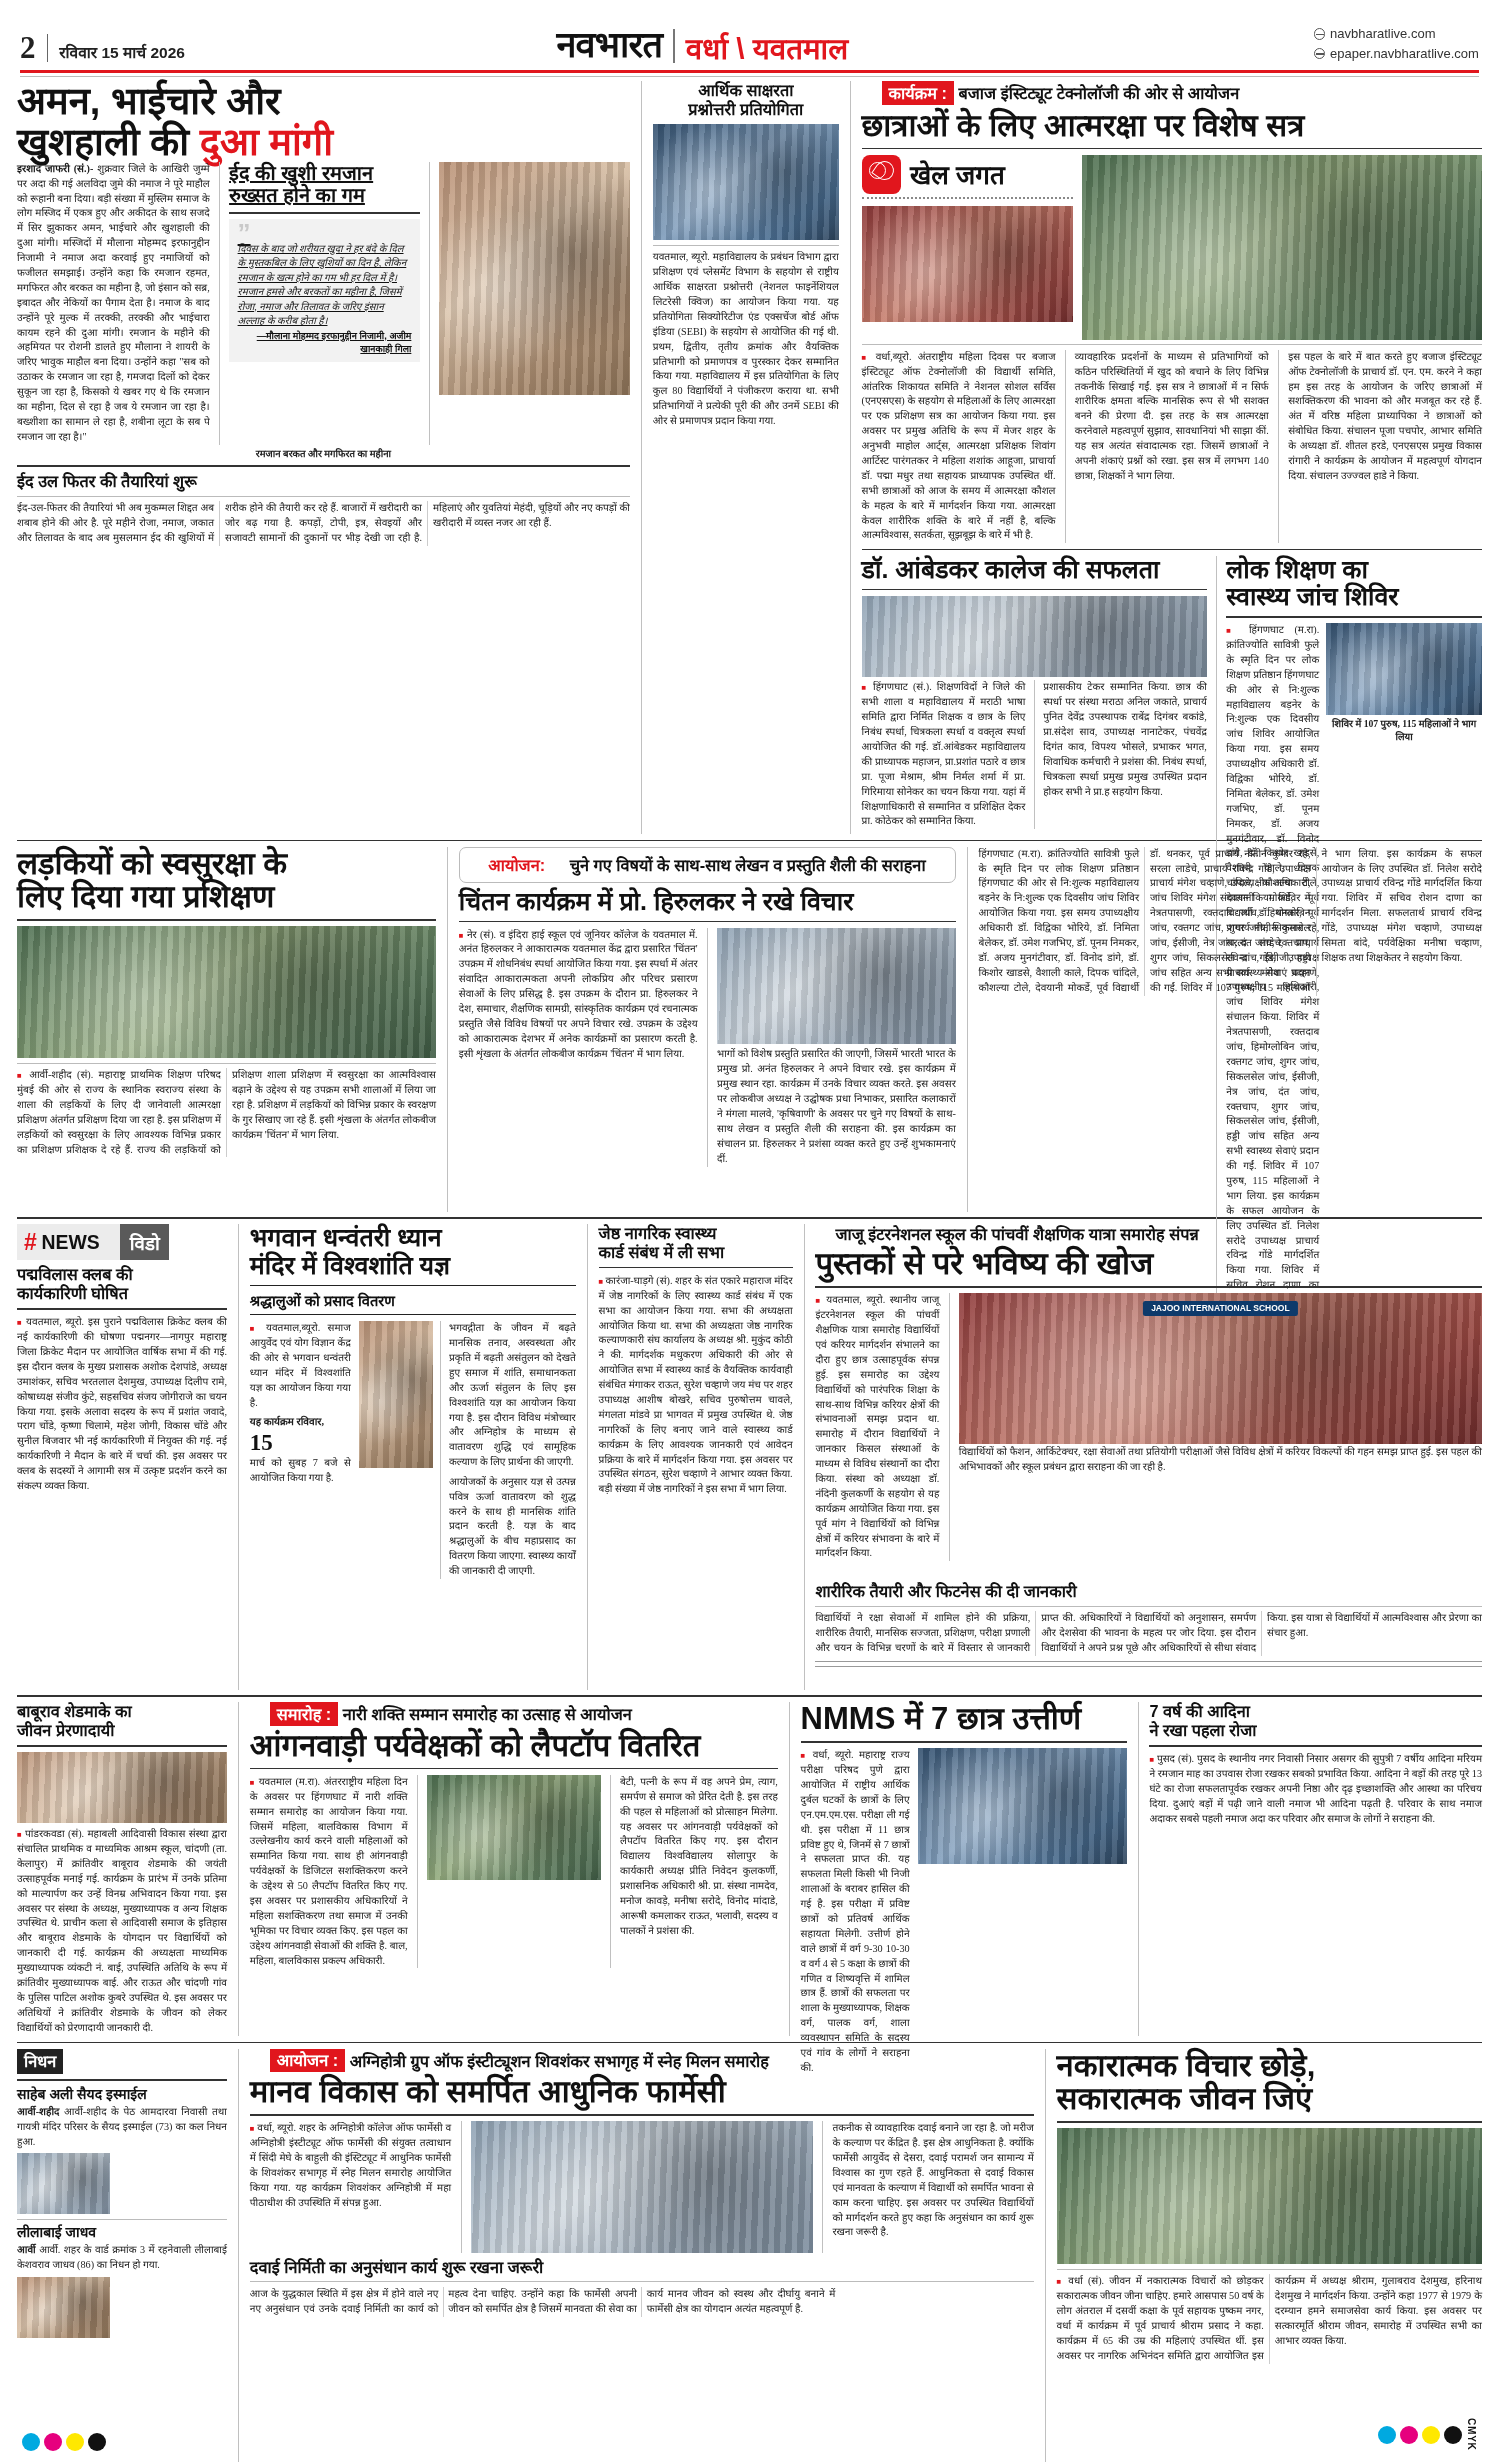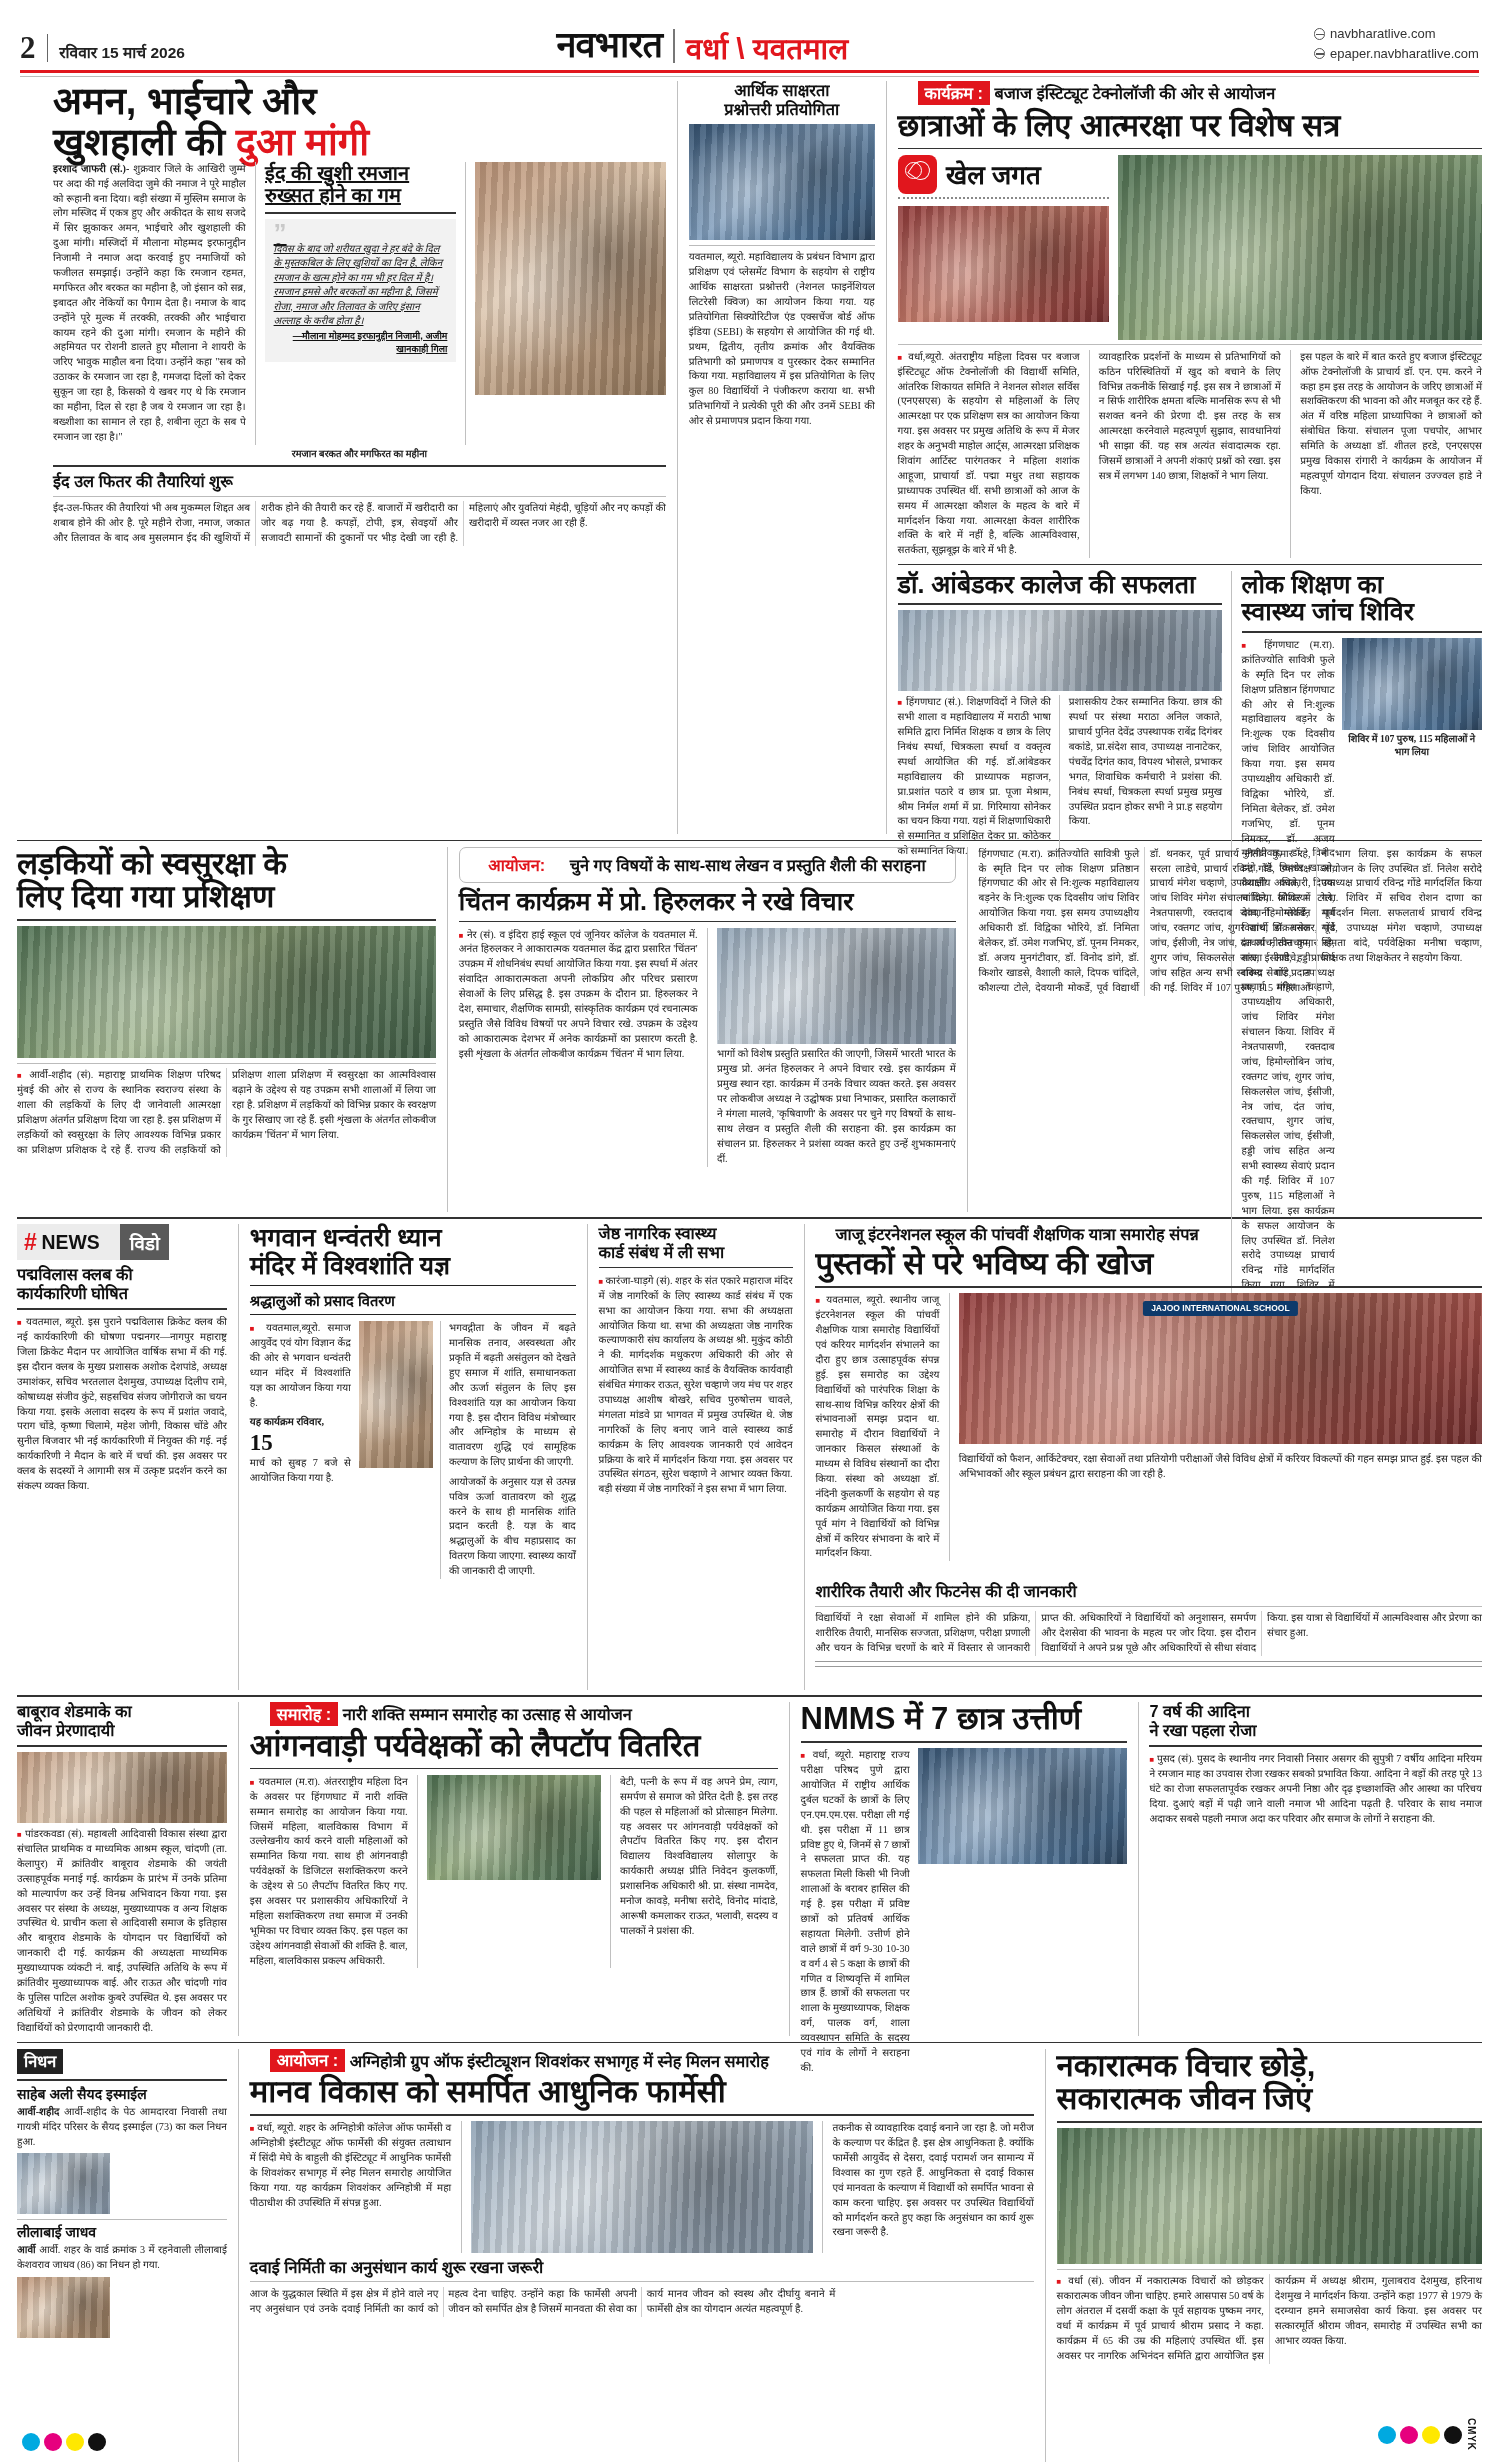--- a/index.html
+++ b/index.html
@@ -141,21 +141,21 @@
         </div>
       <div class="mh-url">
           <span class="globe"></span>
         <span>epaper.navbharatlive.com</span>
         </div>
     </div>
   </div>
   <div class="rule-red"></div>
   <div class="rule-thin"></div>
 
-  <div class="row" style="height:753px;margin-left:36px;">
+  <div class="row" style="height:753px;">
 
     <div style="width:613px;">
       <div class="hl-xxl">अमन, भाईचारे और</div>
       <div class="hl-xxl">
         <span>खुशहाली की </span><span class="kicker-red">दुआ मांगी</span>
       </div>
 
       <div class="row" style="gap:9.3px;">
         <div style="width:196px;">
           <div class="body-txt">
@@ -352,21 +352,21 @@
       <div class="deck">जाजू इंटरनेशनल स्कूल की पांचवीं शैक्षणिक यात्रा समारोह संपन्न</div>
       <div class="hl-xl" style="margin-top:3.1px;">पुस्तकों से परे भविष्य की खोज</div>
       <div class="hr-dark"></div>
       <div class="row" style="gap:9.3px;">
         <div style="width:124px;" class="body-txt sq">यवतमाल, ब्यूरो. स्थानीय जाजू इंटरनेशनल स्कूल की पांचवीं शैक्षणिक यात्रा समारोह विद्यार्थियों एवं करियर मार्गदर्शन संभालने का दौरा हुए छात्र उत्साहपूर्वक संपन्न हुई. इस समारोह का उद्देश्य विद्यार्थियों को पारंपरिक शिक्षा के साथ-साथ विभिन्न करियर क्षेत्रों की संभावनाओं समझ प्रदान था. समारोह में दौरान विद्यार्थियों ने जानकार किसल संस्थाओं के माध्यम से विविध संस्थानों का दौरा किया. संस्था को अध्यक्षा डॉ. नंदिनी कुलकर्णी के सहयोग से यह कार्यक्रम आयोजित किया गया. इस पूर्व मांग ने विद्यार्थियों को विभिन्न क्षेत्रों में करियर संभावना के बारे में मार्गदर्शन किया.</div>
         <div class="vsep"></div>
         <div style="flex:1;">
           <div class="photo red" style="height:151px;position:relative;">
             <div style="position:absolute;left:50%;top:7.8px;transform:translateX(-50%);background:#0d3a6b;color:#fff;font-size:8.5px;font-weight:800;padding:2.3px 7.8px;border-radius:2.3px;z-index:2;text-align:center;line-height:1.2;">JAJOO INTERNATIONAL SCHOOL</div>
           </div>
-          <div class="body-txt" style="margin-top:8px;">विद्यार्थियों को फैशन, आर्किटेक्चर, रक्षा सेवाओं तथा प्रतियोगी परीक्षाओं जैसे विविध क्षेत्रों में करियर विकल्पों की गहन समझ प्राप्त हुई. इस पहल की अभिभावकों और स्कूल प्रबंधन द्वारा सराहना की जा रही है.</div>
+          <div class="body-txt" style="margin-top:1px;">विद्यार्थियों को फैशन, आर्किटेक्चर, रक्षा सेवाओं तथा प्रतियोगी परीक्षाओं जैसे विविध क्षेत्रों में करियर विकल्पों की गहन समझ प्राप्त हुई. इस पहल की अभिभावकों और स्कूल प्रबंधन द्वारा सराहना की जा रही है.</div>
         </div>
       </div>
       <div class="hl-sm" style="margin-top:21px;">शारीरिक तैयारी और फिटनेस की दी जानकारी</div>
       <div class="hr-lite"></div>
       <div class="cols3 body-txt">विद्यार्थियों ने रक्षा सेवाओं में शामिल होने की प्रक्रिया, शारीरिक तैयारी, मानसिक सज्जता, प्रशिक्षण, परीक्षा प्रणाली और चयन के विभिन्न चरणों के बारे में विस्तार से जानकारी प्राप्त की. अधिकारियों ने विद्यार्थियों को अनुशासन, समर्पण और देशसेवा की भावना के महत्व पर जोर दिया. इस दौरान विद्यार्थियों ने अपने प्रश्न पूछे और अधिकारियों से सीधा संवाद किया. इस यात्रा से विद्यार्थियों में आत्मविश्वास और प्रेरणा का संचार हुआ.</div>
       <div class="hr-trip"></div>
     </div>
   </div>
 
   <div class="hr-dark"></div>

